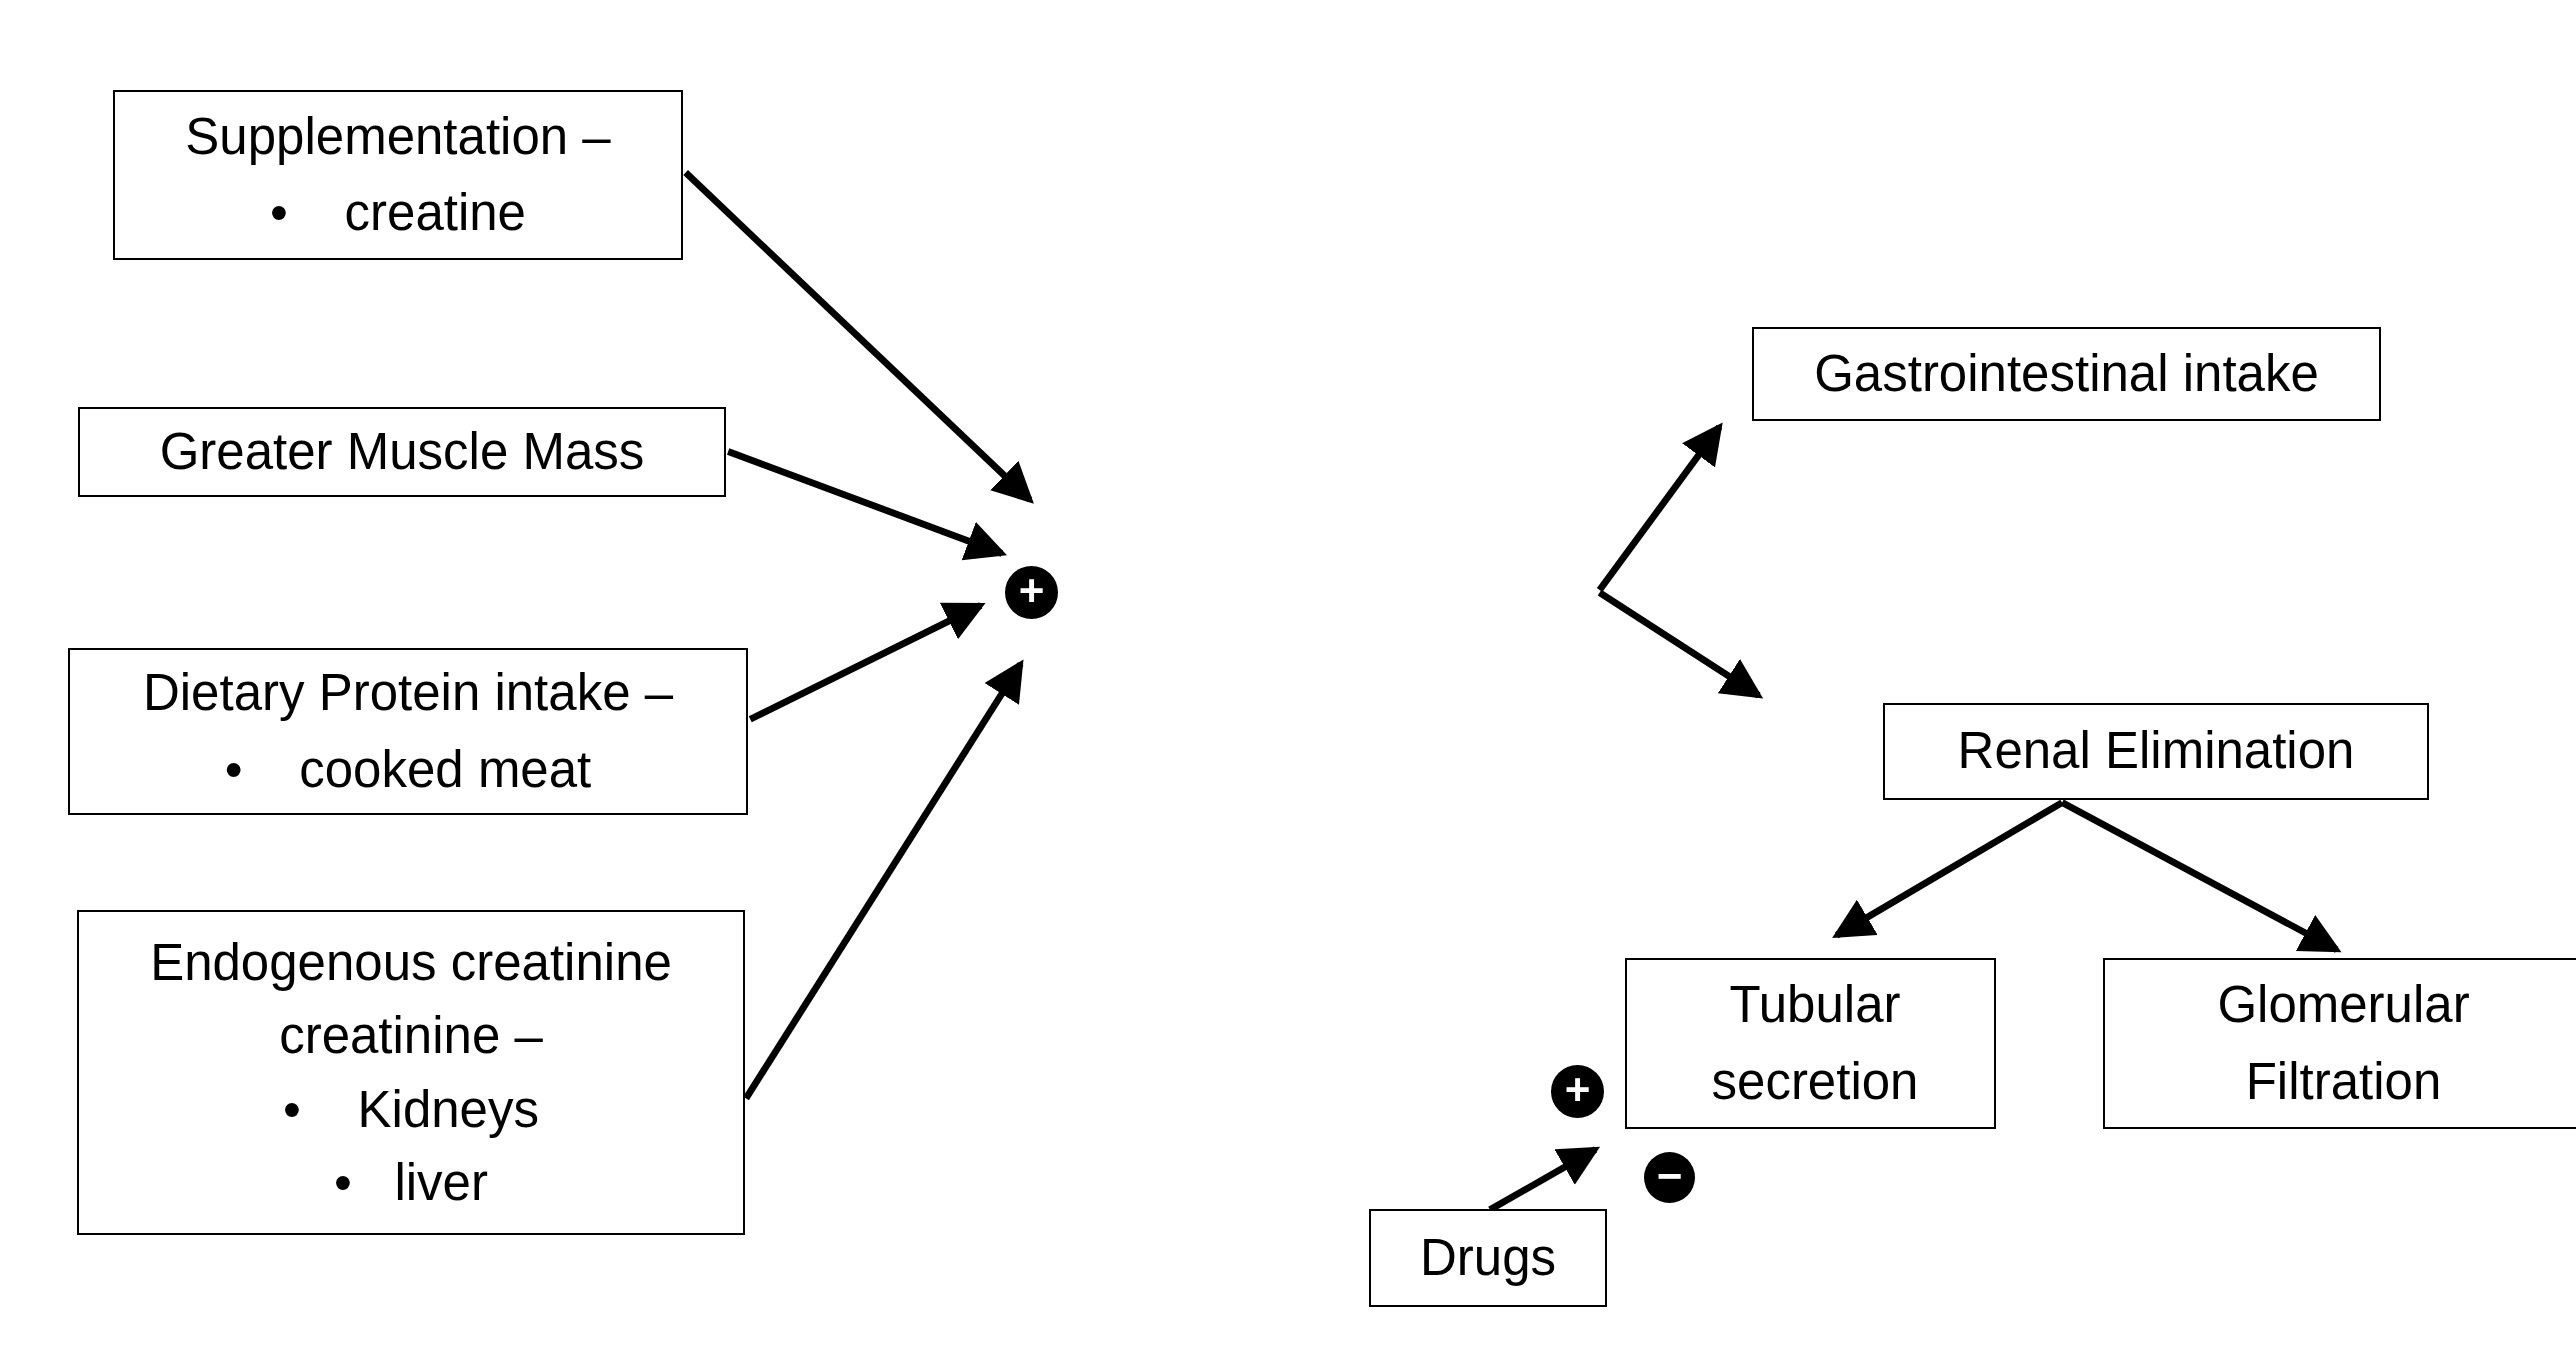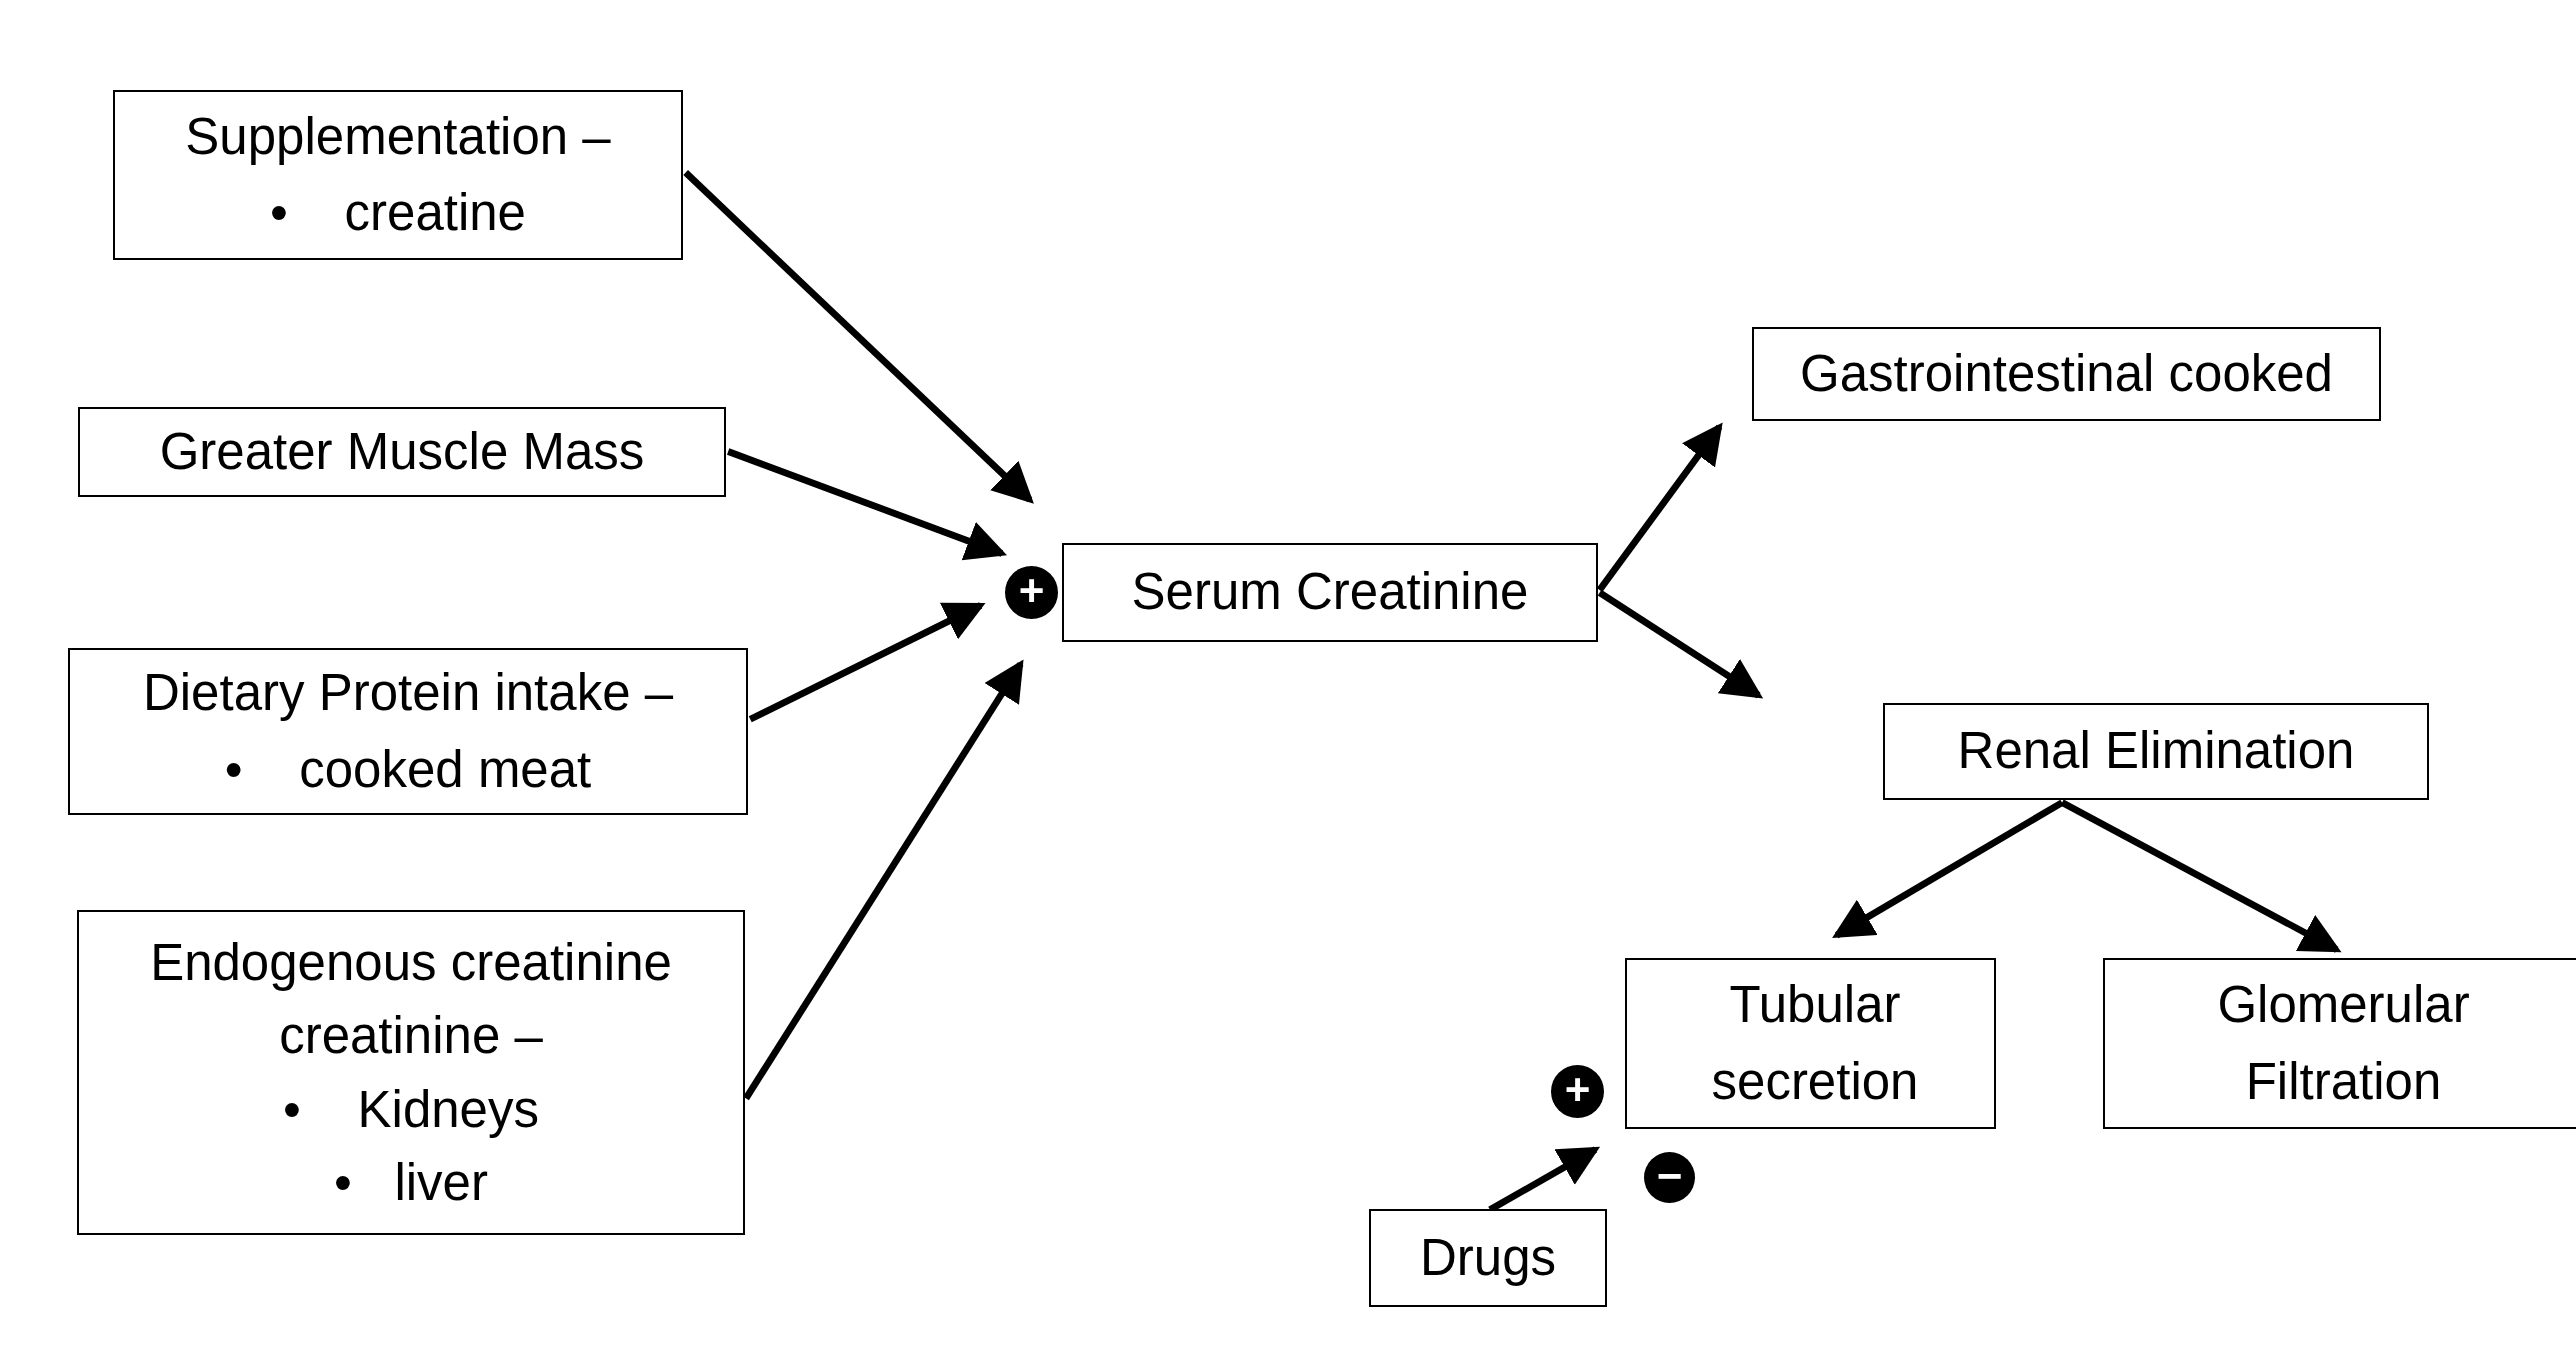--- a/index.html
+++ b/index.html
@@ -98,26 +98,23 @@
     <div>•&nbsp;&nbsp;&nbsp;&nbsp;cooked meat</div>
   </div>
 
   <div class="node" id="n-endogenous">
     <div>Endogenous creatinine</div>
     <div>creatinine –</div>
     <div>•&nbsp;&nbsp;&nbsp;&nbsp;Kidneys</div>
     <div>•&nbsp;&nbsp;&nbsp;liver</div>
   </div>
 
-  <div class="node" id="n-serum">
-    <div>Serum Creatinine</div>
-  </div>
 
   <div class="node" id="n-gastro">
-    <div>Gastrointestinal cooked</div>
+    <div>Gastrointestinal intake</div>
   </div>
 
   <div class="node" id="n-renal">
     <div>Renal Elimination</div>
   </div>
 
   <div class="node" id="n-tubular">
     <div>Tubular</div>
     <div>secretion</div>
   </div>

